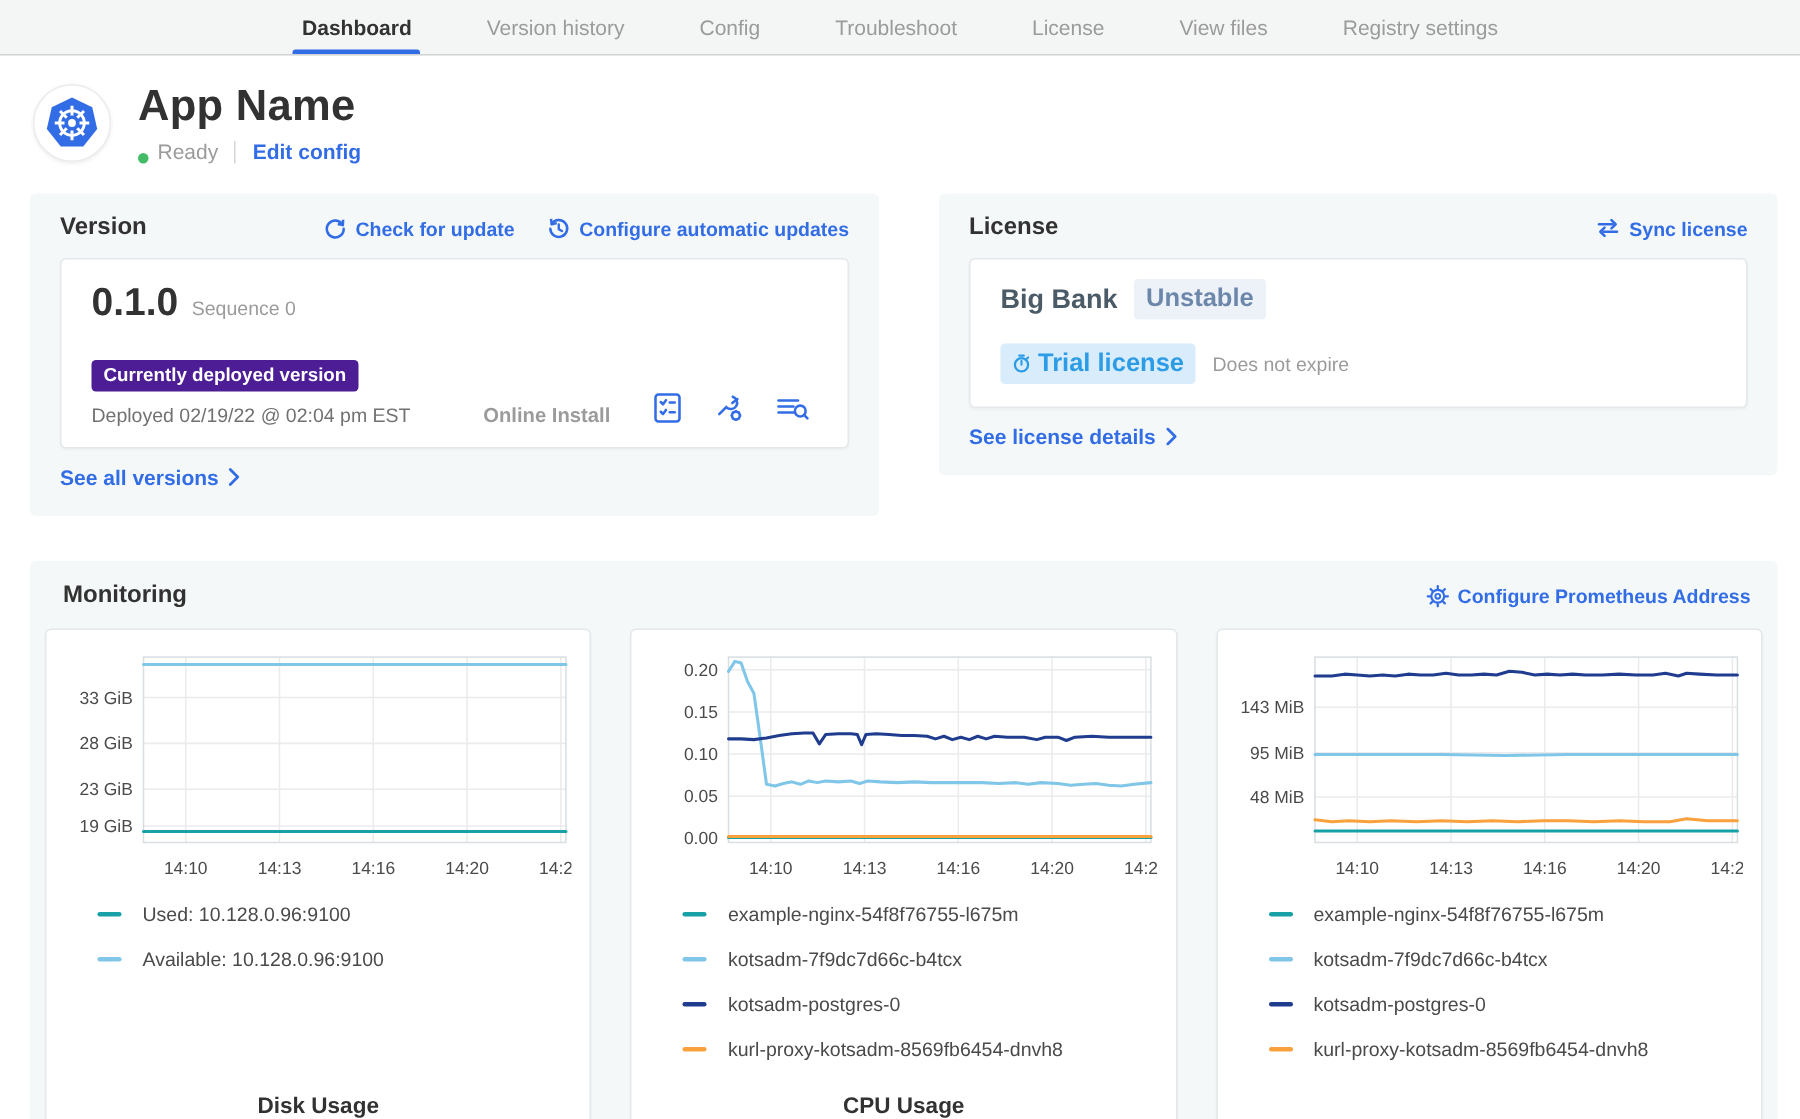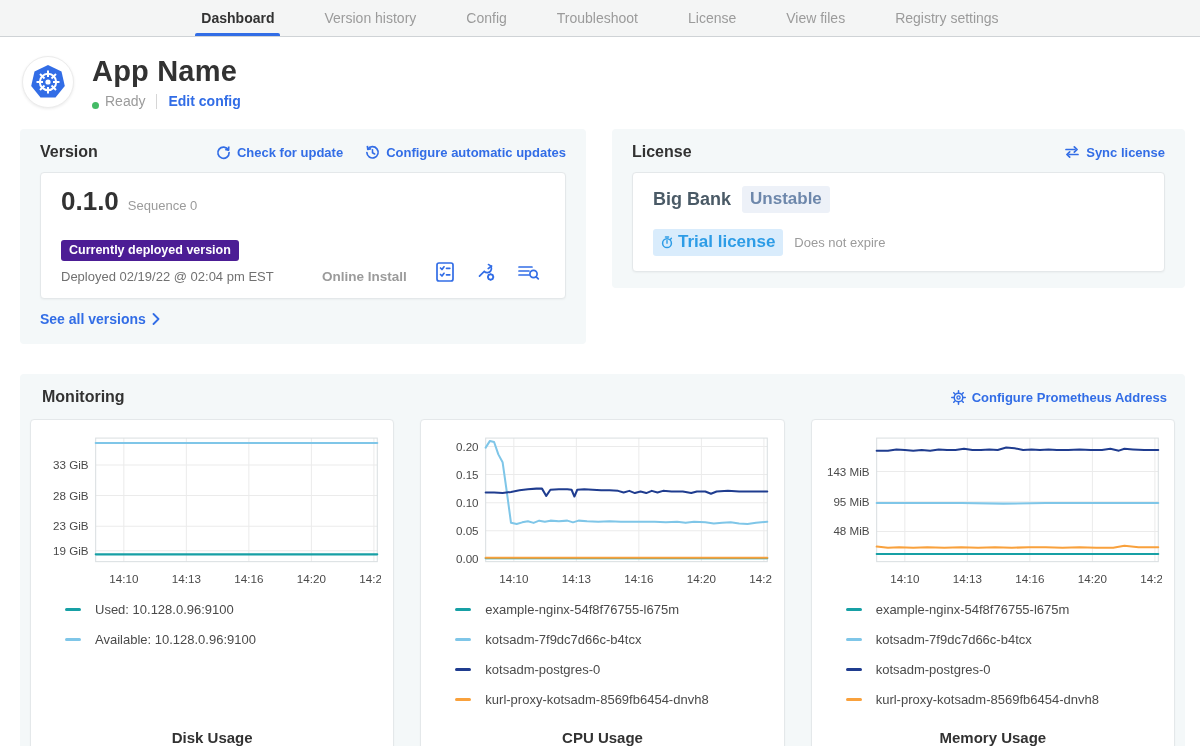--- a/index.html
+++ b/index.html
@@ -25,21 +25,21 @@
   .status-dot { width:7px; height:7px; border-radius:50%; background:#44bb66; margin-right:6px; }
   .status-text { color:#9b9b9b; }
   .v-divider { width:1px; height:15px; background:#d6d6d6; margin:0 11px; }
 
   a.blue-link { color:#326de6; text-decoration:none; font-weight:bold; cursor:pointer;
     display:inline-flex; align-items:center; gap:6px; }
   .link-sm { font-size:13px; }
   .link-md { font-size:14px; }
 
   
-  .cards-row { display:flex; gap:26px; padding:0 15px 0 20px; align-items:flex-start; }
+  .cards-row { display:flex; gap:40px; padding:0 15px 0 20px; align-items:flex-start; }
   .section-card { background:#f4f8f9; border-radius:4px; padding:14px 20px 16px; }
   .section-head { display:flex; align-items:center; justify-content:space-between; margin-bottom:11px; }
   .section-title { font-size:16px; font-weight:bold; }
   .head-links { display:flex; gap:22px; }
   .white-card { background:#fff; border:1px solid #e4e8ea; border-radius:4px;
     box-shadow:0 1px 2px rgba(0,0,0,.04); }
 
   
   .version-section { width:566px; }
   .version-inner { padding:13px 20px 14px; display:flex; align-items:flex-end; }
@@ -248,20 +248,28 @@
             <line x1="6" y1="7.2" x2="6" y2="4.6" stroke="#2d9ce6" stroke-width="1.4" stroke-linecap="round"></line>
             <line x1="4.5" y1="1" x2="7.5" y2="1" stroke="#2d9ce6" stroke-width="1.5" stroke-linecap="round"></line>
             <line x1="9.5" y1="3.2" x2="10.4" y2="2.3" stroke="#2d9ce6" stroke-width="1.4" stroke-linecap="round"></line>
           </svg>
           <span>Trial license</span>
         </span>
         <span class="lic-expiry">Does not expire</span>
       </div>
     </div>
 
+    <div class="see-link">
+      <a class="blue-link link-md">
+        <span>See license details</span>
+        <svg class="inline-icon" width="8" height="12" viewBox="0 0 8 12">
+          <polyline points="1.5,1 6.5,6 1.5,11" fill="none" stroke="#326de6" stroke-width="1.8" stroke-linecap="round" stroke-linejoin="round"></polyline>
+        </svg>
+      </a>
+    </div>
   </section>
 </div>
 
 <section class="monitoring-section">
   <div class="monitoring-head">
     <span class="section-title">Monitoring</span>
     <a class="blue-link link-sm">
       <svg class="inline-icon" width="15" height="15" viewBox="0 0 16 16">
         <circle cx="8" cy="8" r="4.6" fill="none" stroke="#326de6" stroke-width="1.6"></circle>
         <circle cx="8" cy="8" r="1.7" fill="none" stroke="#326de6" stroke-width="1.4"></circle>
@@ -399,16 +407,15 @@
           </li>
           <li>
             <span class="dash" style="background: rgb(31, 60, 143);"></span>
             <span>kotsadm-postgres-0</span>
           </li>
           <li>
             <span class="dash" style="background: rgb(249, 161, 60);"></span>
             <span>kurl-proxy-kotsadm-8569fb6454-dnvh8</span>
           </li>
         </ul>
-        <div class="chart-title">Memory Usage</div>
       </div>
     </div>
 </section>
 
 </body></html>

